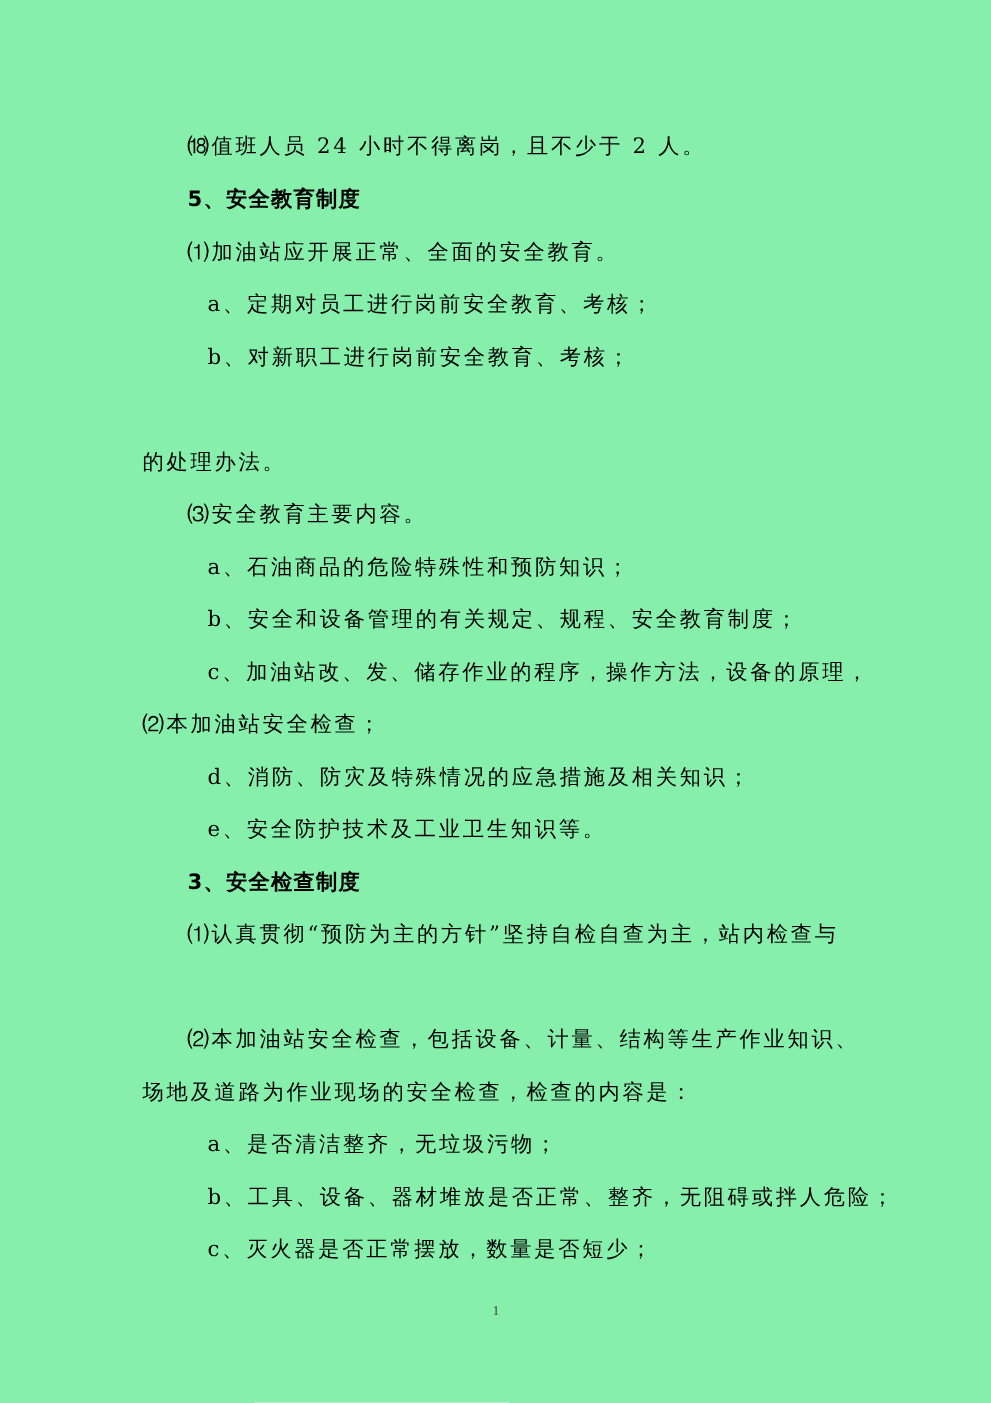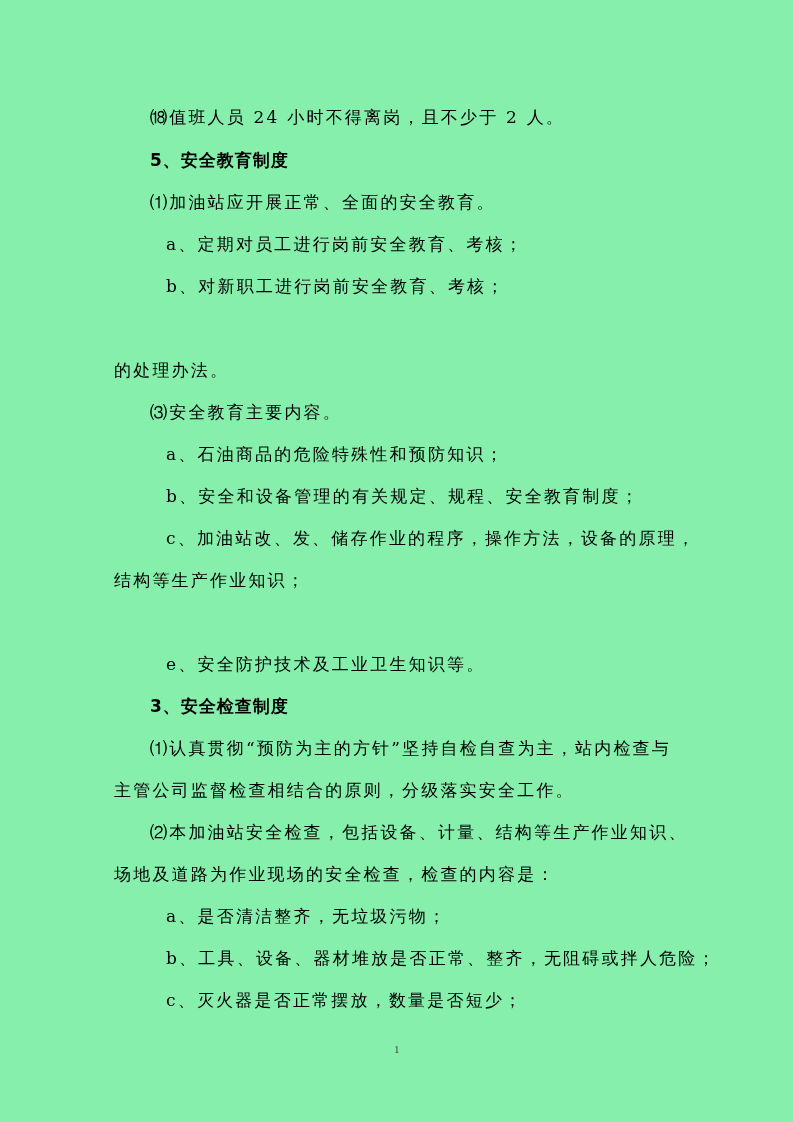--- a/index.html
+++ b/index.html
@@ -20,25 +20,25 @@
   <div class="line ind1" style="top:107px">⒅值班人员 24 小时不得离岗，且不少于 2 人。</div>
   <div class="line ind1 heading" style="top:150px">5、安全教育制度</div>
   <div class="line ind1" style="top:192px">⑴加油站应开展正常、全面的安全教育。</div>
   <div class="line ind2" style="top:234px">a、定期对员工进行岗前安全教育、考核；</div>
   <div class="line ind2" style="top:276px">b、对新职工进行岗前安全教育、考核；</div>
   <div class="line ind0" style="top:360px">的处理办法。</div>
   <div class="line ind1" style="top:402px">⑶安全教育主要内容。</div>
   <div class="line ind2" style="top:444px">a、石油商品的危险特殊性和预防知识；</div>
   <div class="line ind2" style="top:486px">b、安全和设备管理的有关规定、规程、安全教育制度；</div>
   <div class="line ind2" style="top:528px">c、加油站改、发、储存作业的程序，操作方法，设备的原理，</div>
-  <div class="line ind0" style="top:570px">结构等生产作业知识；</div>
+  <div class="line ind0" style="top:570px">⑵本加油站安全检查；</div>
+  <div class="line ind2" style="top:612px">d、消防、防灾及特殊情况的应急措施及相关知识；</div>
   <div class="line ind2" style="top:654px">e、安全防护技术及工业卫生知识等。</div>
   <div class="line ind1 heading" style="top:696px">3、安全检查制度</div>
   <div class="line ind1" style="top:738px">⑴认真贯彻“预防为主的方针”坚持自检自查为主，站内检查与</div>
-  <div class="line ind0" style="top:780px">主管公司监督检查相结合的原则，分级落实安全工作。</div>
   <div class="line ind1" style="top:822px">⑵本加油站安全检查，包括设备、计量、结构等生产作业知识、</div>
   <div class="line ind0" style="top:864px">场地及道路为作业现场的安全检查，检查的内容是：</div>
   <div class="line ind2" style="top:906px">a、是否清洁整齐，无垃圾污物；</div>
   <div class="line ind2" style="top:948px">b、工具、设备、器材堆放是否正常、整齐，无阻碍或拌人危险；</div>
   <div class="line ind2" style="top:990px">c、灭火器是否正常摆放，数量是否短少；</div>
 
   <div class="pageno">1</div>
 </div>
 
 </body></html>

